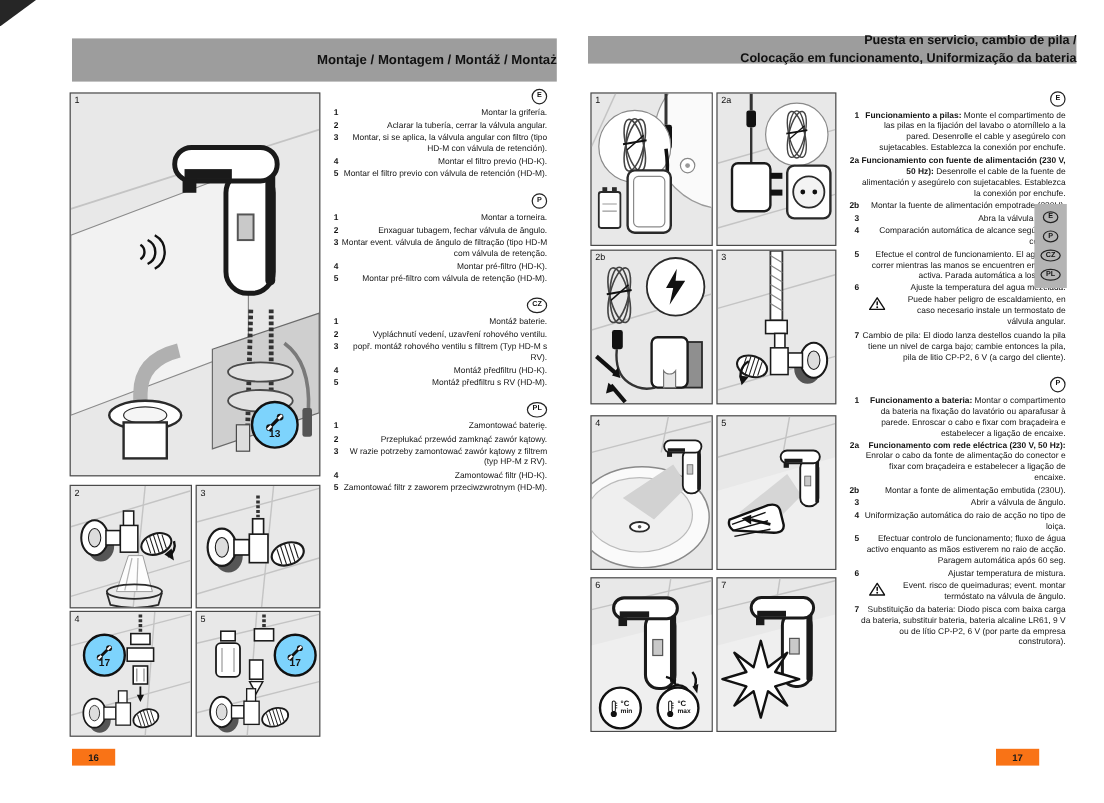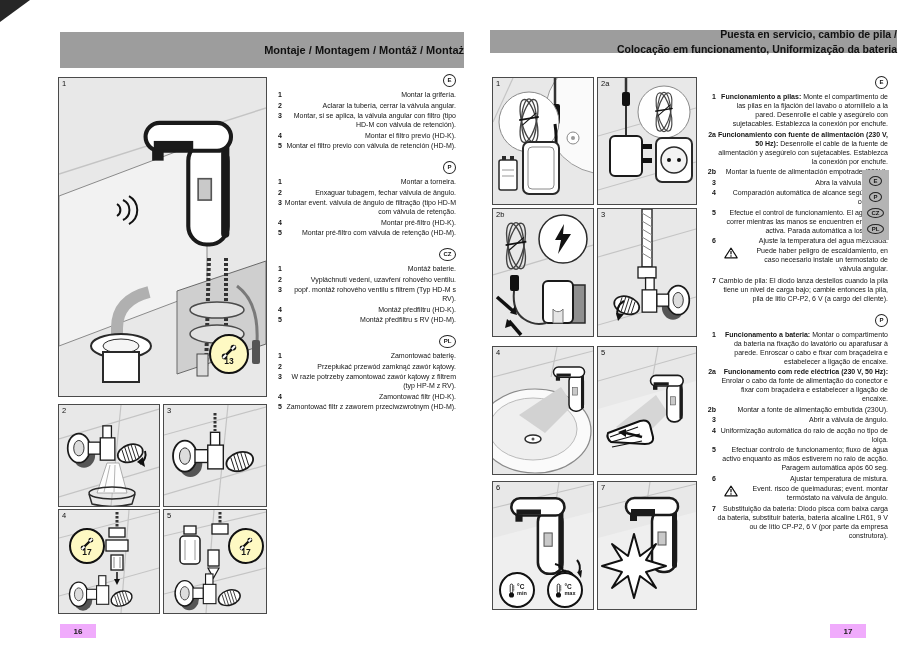--- a/index.html
+++ b/index.html
@@ -12,21 +12,21 @@
   
   .bar{position:absolute;background:#9d9d9d;color:#111;font-weight:700;
        display:flex;flex-direction:column;justify-content:center;}
   .bar-left{left:60px;top:32px;width:395px;height:36px;font-size:11px;padding-left:9px;}
   .bar-right{left:490px;top:30px;width:398px;height:23px;font-size:10.5px;line-height:15px;padding-left:9px;}
   
   .fig{position:absolute;background:#e8e8e8;border:1px solid #4a4a4a;overflow:hidden;}
   .fig svg.art{position:absolute;inset:0;width:100%;height:100%;}
   .fig-label{position:absolute;left:3px;top:1px;font-size:7.5px;color:#111;z-index:5;}
   
-  .badge{position:absolute;background:#fef9c3;border:2px solid #111;border-radius:50%;
+  .badge{position:absolute;background:#7dd3fc;border:2px solid #111;border-radius:50%;
        display:flex;flex-direction:column;align-items:center;justify-content:center;z-index:4;}
   .badge svg{display:block;}
   .badge-num{font-size:8.5px;font-weight:700;line-height:7px;margin-top:-2px;}
   
   .tbadge{position:absolute;width:32px;height:32px;background:#fff;border:2px solid #111;border-radius:50%;
        display:flex;align-items:center;justify-content:center;gap:1px;z-index:4;}
   .tbadge .tlabel{display:flex;flex-direction:column;align-items:flex-start;line-height:6px;}
   .tbadge .tunit{font-size:6.5px;font-weight:700;}
   .tbadge .tword{font-size:5.5px;font-weight:700;}
   
@@ -40,21 +40,21 @@
   .li .num{flex:0 0 10px;font-weight:700;}
   .textcol-right .li .num{flex:0 0 14px;}
   .li .txt{flex:1;}
   .warn{display:flex;gap:3px;margin:1px 0 1px 8px;align-items:flex-start;}
   .warn svg{width:14px;height:12px;flex:0 0 auto;margin-top:1px;}
   
   .lang-tab{position:absolute;left:862px;top:170px;width:27px;height:70px;background:#b4b4b4;
        display:flex;flex-direction:column;align-items:center;justify-content:space-evenly;z-index:6;}
   .lang-tab .lang-pill{margin-bottom:0;background:#b4b4b4;}
   
-  .pagenum{position:absolute;width:36px;height:14px;background:#f0abfc;color:#1a1a1a;
+  .pagenum{position:absolute;width:36px;height:14px;background:#f97316;color:#1a1a1a;
        font-size:8px;font-weight:700;display:flex;align-items:center;justify-content:center;}
   .pagenum-left{left:60px;top:624px;}
   .pagenum-right{left:830px;top:624px;}
   .defs{position:absolute;width:0;height:0;}
 </style>
 </head>
 <body>
 
 <div class="sheet">
 <div class="corner-mark"></div>

